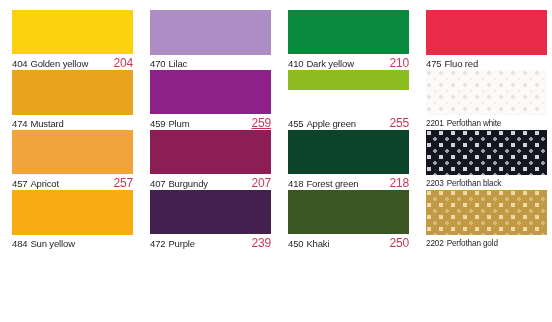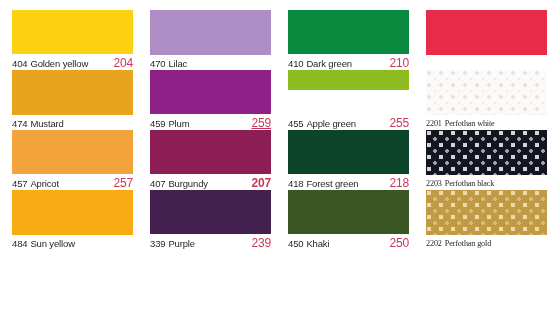--- a/index.html
+++ b/index.html
@@ -54,21 +54,20 @@
     white-space: nowrap;
   }
   .swatch-label {
     font-size: 9.5px;
     color: #231f20;
     letter-spacing: -0.15px;
     line-height: 12px;
   }
   .swatch-label.small-label {
     font-size: 8.2px;
-    font-family: Liberation Serif, serif;
   }
   .swatch-label .label-code {
     margin-right: 3px;
   }
   .swatch-number {
     margin-left: auto;
     font-size: 12px;
     color: #c8375a;
     line-height: 12px;
     letter-spacing: -0.15px;
@@ -94,27 +93,30 @@
         </div>
         <div class="swatch-caption">
           <div class="swatch-label"><span class="label-code">470</span><span class="label-name">Lilac</span></div>
         </div>
       </div>
       <div class="swatch-cell">
         <div class="swatch-chip">
           <div class="chip-fill" style="background: rgb(10, 138, 62);"></div>
         </div>
         <div class="swatch-caption">
-          <div class="swatch-label"><span class="label-code">410</span><span class="label-name">Dark green</span></div>
+          <div class="swatch-label"><span class="label-code">410</span><span class="label-name">Dark yellow</span></div>
           <div class="swatch-number" style="color: rgb(200, 55, 90);">210</div>
         </div>
       </div>
       <div class="swatch-cell">
         <div class="swatch-chip">
           <div class="chip-fill" style="background: rgb(232, 43, 72);"></div>
+        </div>
+        <div class="swatch-caption">
+          <div class="swatch-label"><span class="label-code">475</span><span class="label-name">Fluo red</span></div>
         </div>
       </div>
     </div>
     <div class="grid-row">
       <div class="swatch-cell">
         <div class="swatch-chip">
           <div class="chip-fill" style="background: rgb(232, 164, 30);"></div>
         </div>
         <div class="swatch-caption">
           <div class="swatch-label"><span class="label-code">474</span><span class="label-name">Mustard</span></div>
@@ -157,21 +159,21 @@
           <div class="swatch-label"><span class="label-code">457</span><span class="label-name">Apricot</span></div>
           <div class="swatch-number" style="color: rgb(200, 55, 90);">257</div>
         </div>
       </div>
       <div class="swatch-cell">
         <div class="swatch-chip">
           <div class="chip-fill" style="background: rgb(140, 30, 85);"></div>
         </div>
         <div class="swatch-caption">
           <div class="swatch-label"><span class="label-code">407</span><span class="label-name">Burgundy</span></div>
-          <div class="swatch-number" style="color: rgb(200, 55, 90); font-weight: bold;">207</div>
+          <div class="swatch-number" style="color: rgb(200, 55, 90);">207</div>
         </div>
       </div>
       <div class="swatch-cell">
         <div class="swatch-chip">
           <div class="chip-fill" style="background: rgb(12, 68, 41);"></div>
         </div>
         <div class="swatch-caption">
           <div class="swatch-label"><span class="label-code">418</span><span class="label-name">Forest green</span></div>
           <div class="swatch-number" style="color: rgb(200, 55, 90);">218</div>
         </div>
@@ -193,21 +195,21 @@
         </div>
         <div class="swatch-caption">
           <div class="swatch-label"><span class="label-code">484</span><span class="label-name">Sun yellow</span></div>
         </div>
       </div>
       <div class="swatch-cell">
         <div class="swatch-chip">
           <div class="chip-fill" style="background: rgb(68, 32, 79);"></div>
         </div>
         <div class="swatch-caption">
-          <div class="swatch-label"><span class="label-code">339</span><span class="label-name">Purple</span></div>
+          <div class="swatch-label"><span class="label-code">472</span><span class="label-name">Purple</span></div>
           <div class="swatch-number" style="color: rgb(200, 55, 90);">239</div>
         </div>
       </div>
       <div class="swatch-cell">
         <div class="swatch-chip">
           <div class="chip-fill" style="background: rgb(58, 86, 34);"></div>
         </div>
         <div class="swatch-caption">
           <div class="swatch-label"><span class="label-code">450</span><span class="label-name">Khaki</span></div>
           <div class="swatch-number" style="color: rgb(200, 55, 90);">250</div>

